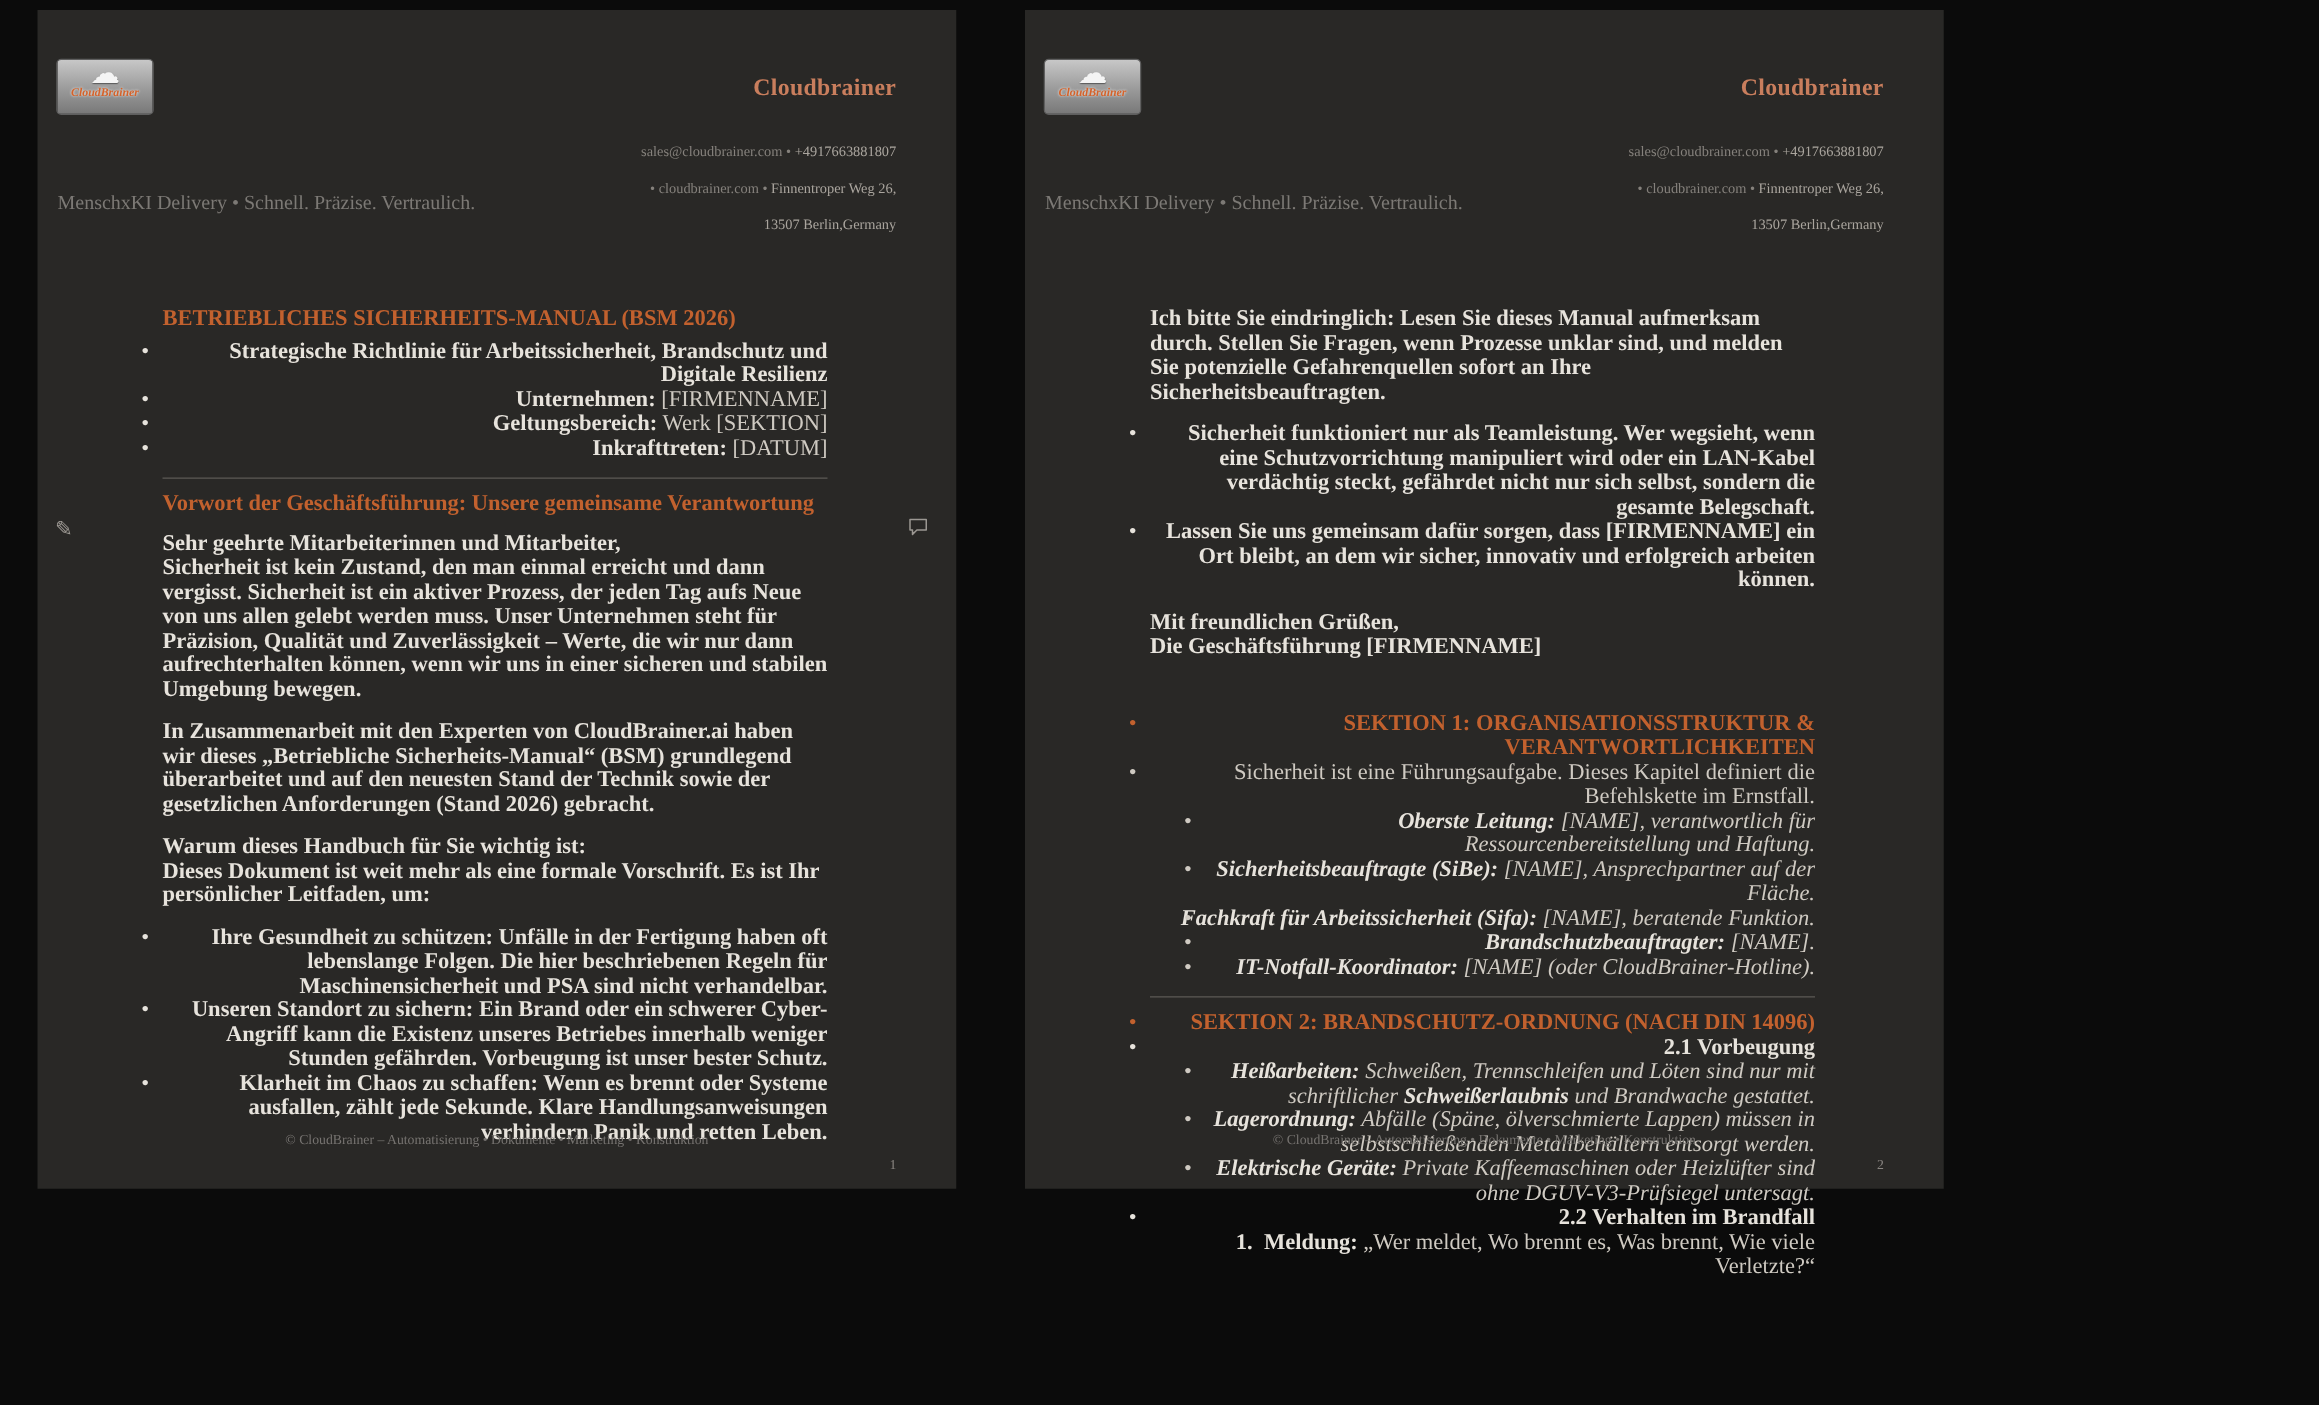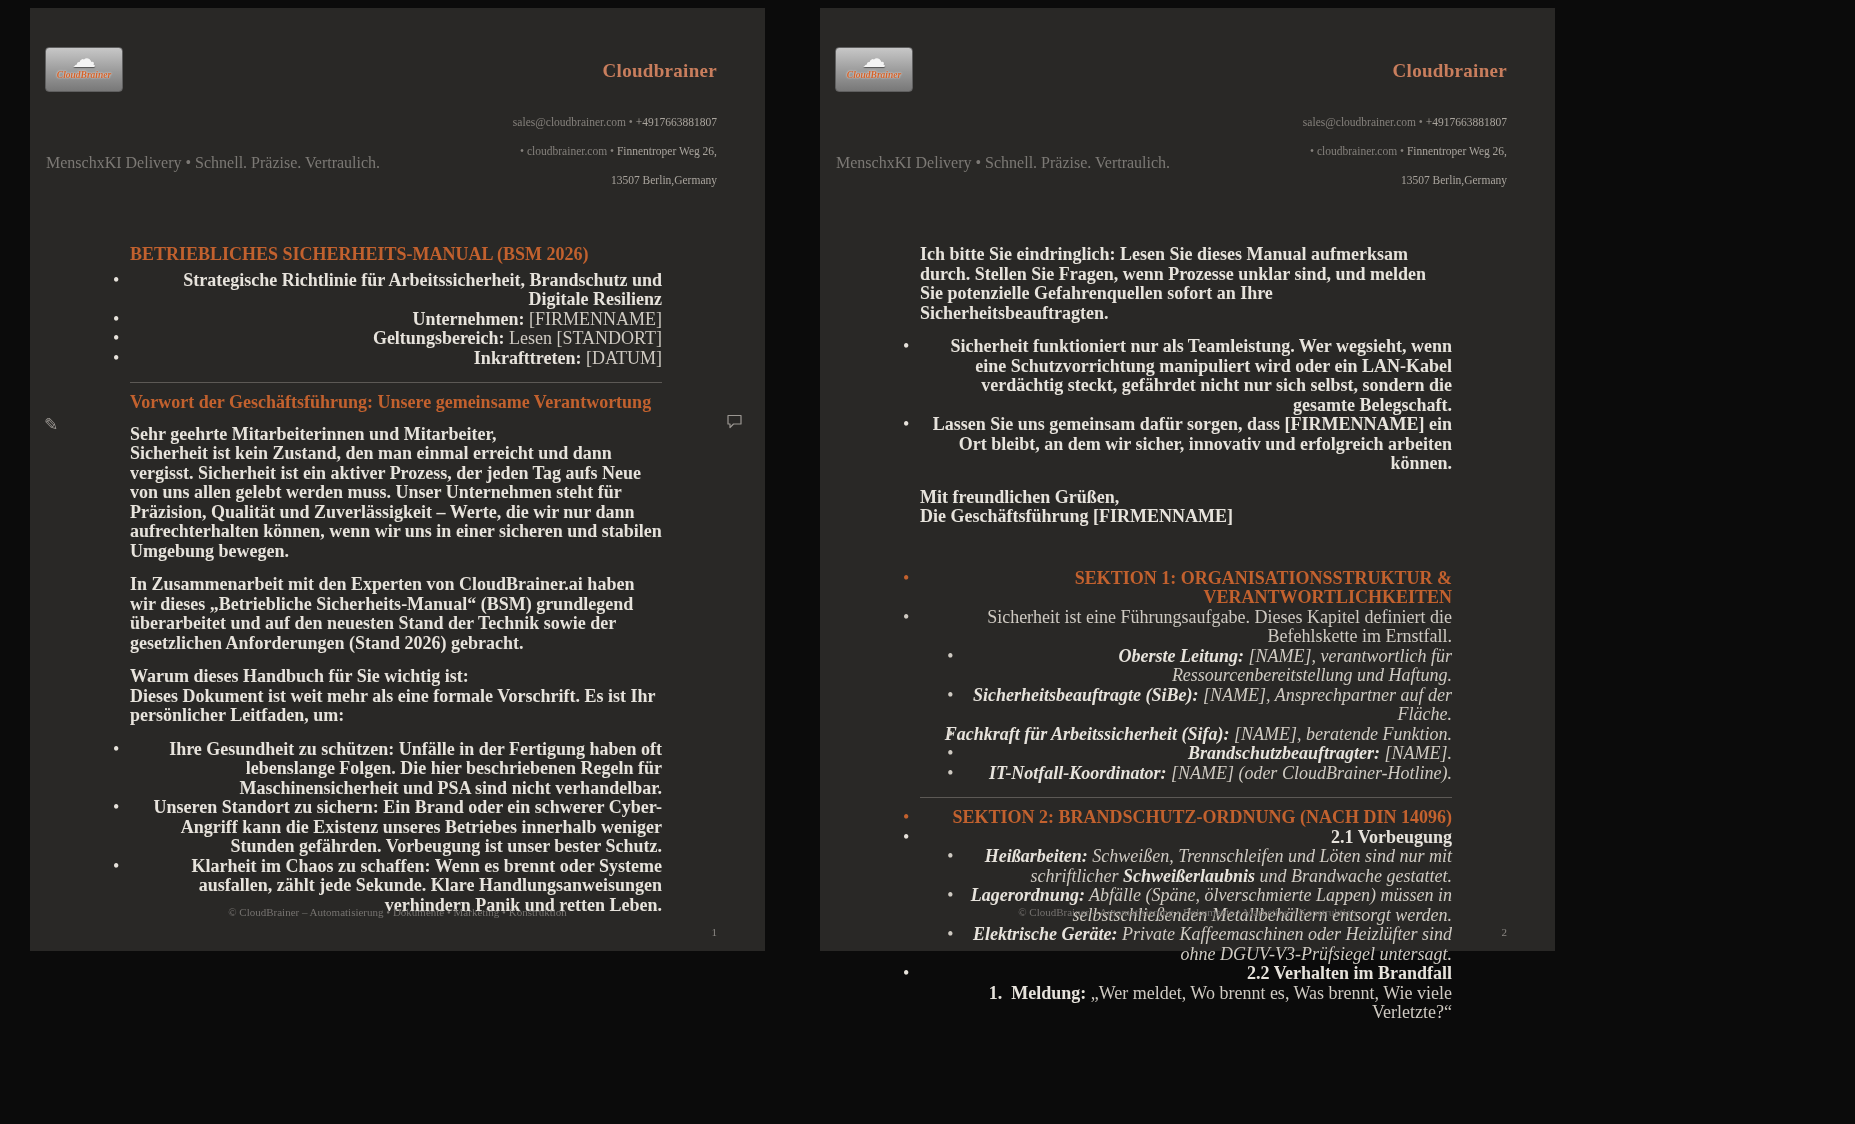--- a/index.html
+++ b/index.html
@@ -81,21 +81,21 @@
     <svg width="17" height="15" viewBox="0 0 17 15">
         <path d="M2 1.5h13v8.5H7.5l-3.5 3.5v-3.5H2z" fill="none" stroke="#9b9792" stroke-width="1.2" stroke-linejoin="round"></path>
       </svg>
   </div>
 
   <div class="content">
     <div class="h1">BETRIEBLICHES SICHERHEITS-MANUAL (BSM 2026)</div>
     <ul class="lst">
       <li class="mk-b"><span class="b">Strategische Richtlinie für Arbeitssicherheit, Brandschutz und Digitale Resilienz</span></li>
       <li class="mk-b"><span class="b">Unternehmen:</span><span> [FIRMENNAME]</span></li>
-      <li class="mk-b"><span class="b">Geltungsbereich:</span><span> Lesen [STANDORT]</span></li>
+      <li class="mk-b"><span class="b">Geltungsbereich:</span><span> Werk [SEKTION]</span></li>
       <li class="mk-b"><span class="b">Inkrafttreten:</span><span> [DATUM]</span></li>
     </ul>
     <hr class="rule">
     <div class="h2">Vorwort der Geschäftsführung: Unsere gemeinsame Verantwortung</div>
     <p class="para b">Sehr geehrte Mitarbeiterinnen und Mitarbeiter,
 Sicherheit ist kein Zustand, den man einmal erreicht und dann vergisst. Sicherheit ist ein aktiver Prozess, der jeden Tag aufs Neue von uns allen gelebt werden muss. Unser Unternehmen steht für Präzision, Qualität und Zuverlässigkeit – Werte, die wir nur dann aufrechterhalten können, wenn wir uns in einer sicheren und stabilen Umgebung bewegen.</p>
     <p class="para b">In Zusammenarbeit mit den Experten von CloudBrainer.ai haben wir dieses „Betriebliche Sicherheits-Manual“ (BSM) grundlegend überarbeitet und auf den neuesten Stand der Technik sowie der gesetzlichen Anforderungen (Stand 2026) gebracht.</p>
     <p class="para b">Warum dieses Handbuch für Sie wichtig ist:
 Dieses Dokument ist weit mehr als eine formale Vorschrift. Es ist Ihr persönlicher Leitfaden, um:</p>
     <ul class="lst">

